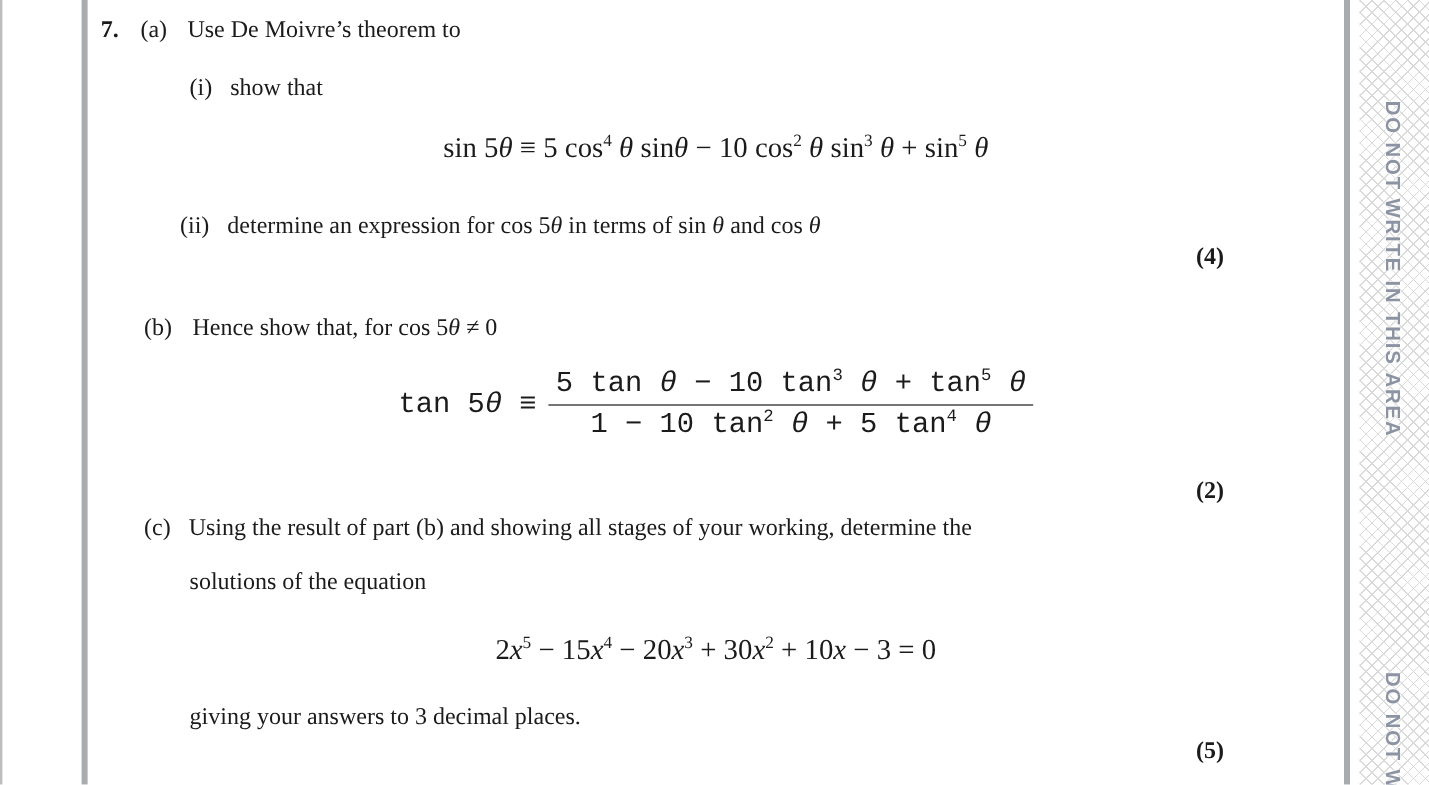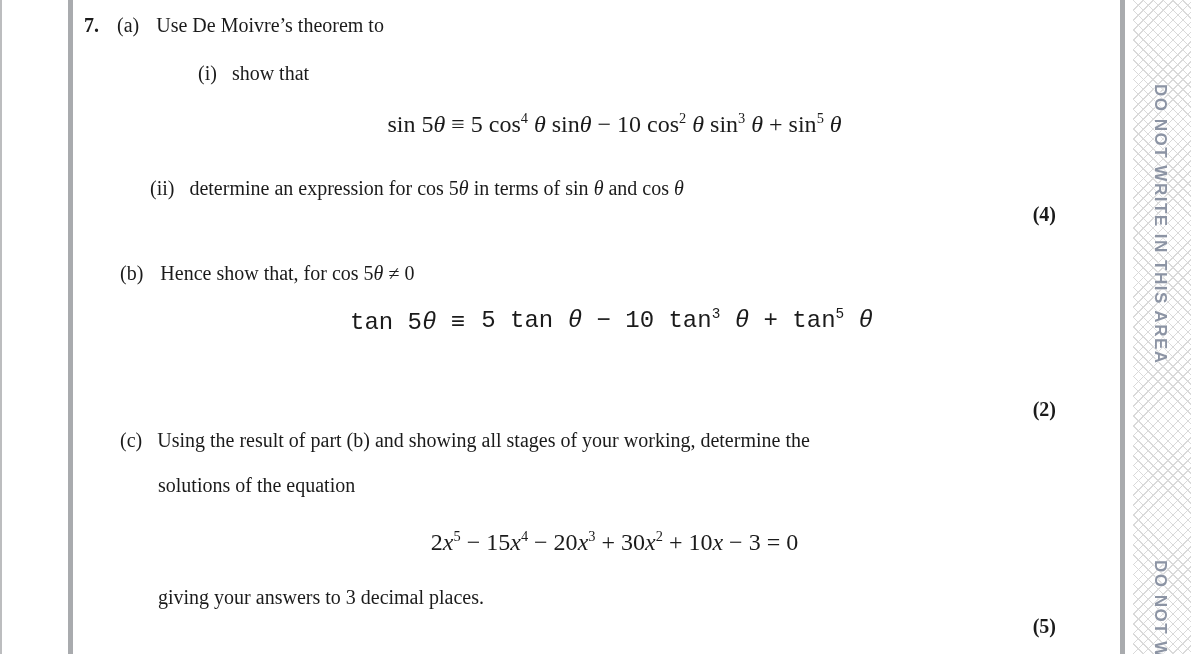--- a/index.html
+++ b/index.html
@@ -2,21 +2,21 @@
 <html><head>
 <meta charset="utf-8">
 <style>
   html,body{margin:0;padding:0;background:#fff;}
   .page{position:relative;width:1191px;height:654px;background:#fff;overflow:hidden;
         font-family:"Liberation Serif","DejaVu Serif",serif;color:#1b1b1b;}
   .edge-line{position:absolute;left:0;top:0;width:2px;height:100%;background:#bcbdbf;}
   .vbar{position:absolute;top:0;width:5px;height:100%;background:#a9abae;}
   .vbar-left{left:68px;}
   .vbar-right{left:1120px;}
-  .content{position:absolute;left:73px;top:0;width:1047px;height:100%;padding-left:36px;}
+  .content{position:absolute;left:73px;top:0;width:1047px;height:100%;}
   .line{position:absolute;font-size:20px;white-space:nowrap;line-height:1.2;}
   .qnum{font-weight:bold;margin-right:13px;}
   .plabel{margin-right:12px;}
   .plabel-sm{margin-right:10px;}
   .center{left:0;width:100%;text-align:center;}
   .display{font-size:24px;}
   sup{font-size:60%;line-height:0;}
   .mi{font-style:italic;}
   .marks{position:absolute;right:100px;font-size:20px;font-weight:bold;white-space:nowrap;}
   .frac-wrap{position:absolute;left:0;width:100%;display:flex;justify-content:center;align-items:center;gap:10px;}
@@ -43,21 +43,21 @@
   <div class="vbar vbar-left"></div>
 
   <div class="content">
 
     <div class="line" style="top:13px;left:11px;">
       <span class="qnum">7.</span>
       <span class="plabel">(a)</span>
       <span>Use De Moivre’s theorem to</span>
     </div>
 
-    <div class="line" style="top:61px;left:85px;margin-left:40px;">
+    <div class="line" style="top:61px;left:85px;">
       <span class="plabel-sm">(i)</span>
       <span>show that</span>
     </div>
 
     <div class="line center display" style="top:110px;"><span>sin 5</span><span class="mi">θ</span><span> ≡ 5 cos</span><sup>4</sup><span class="mi"> θ</span><span> sin</span><span class="mi">θ</span><span> − 10 cos</span><sup>2</sup><span class="mi"> θ</span><span> sin</span><sup>3</sup><span class="mi"> θ</span><span> + sin</span><sup>5</sup><span class="mi"> θ</span></div>
 
     <div class="line" style="top:176px;left:77px;">
       <span class="plabel-sm">(ii)</span>
       <span><span>determine an expression for cos 5</span><span class="mi">θ</span><span> in terms of sin</span><span class="mi"> θ</span><span> and cos</span><span class="mi"> θ</span></span>
     </div>
@@ -66,20 +66,21 @@
 
     <div class="line" style="top:261px;left:47px;">
       <span class="plabel">(b)</span>
       <span><span>Hence show that, for  cos 5</span><span class="mi">θ</span><span> ≠ 0</span></span>
     </div>
 
     <div class="frac-wrap display" style="top:307px;font-family:Liberation Mono, monospace;">
       <span><span>tan 5</span><span class="mi">θ</span><span> ≡</span></span>
       <span class="frac">
         <span class="num" style="display:block;"><span>5 tan</span><span class="mi"> θ</span><span> − 10 tan</span><sup>3</sup><span class="mi"> θ</span><span> + tan</span><sup>5</sup><span class="mi"> θ</span></span>
+        <span class="den" style="display:block;"><span>1 − 10 tan</span><sup>2</sup><span class="mi"> θ</span><span> + 5 tan</span><sup>4</sup><span class="mi"> θ</span></span>
       </span>
     </div>
 
     <div class="marks" style="top:398px;">(2)</div>
 
     <div class="line" style="top:428px;left:47px;">
       <span class="plabel-sm">(c)</span>
       <span>Using the result of part (b) and showing all stages of your working, determine the</span>
     </div>
     <div class="line" style="top:473px;left:85px;">

